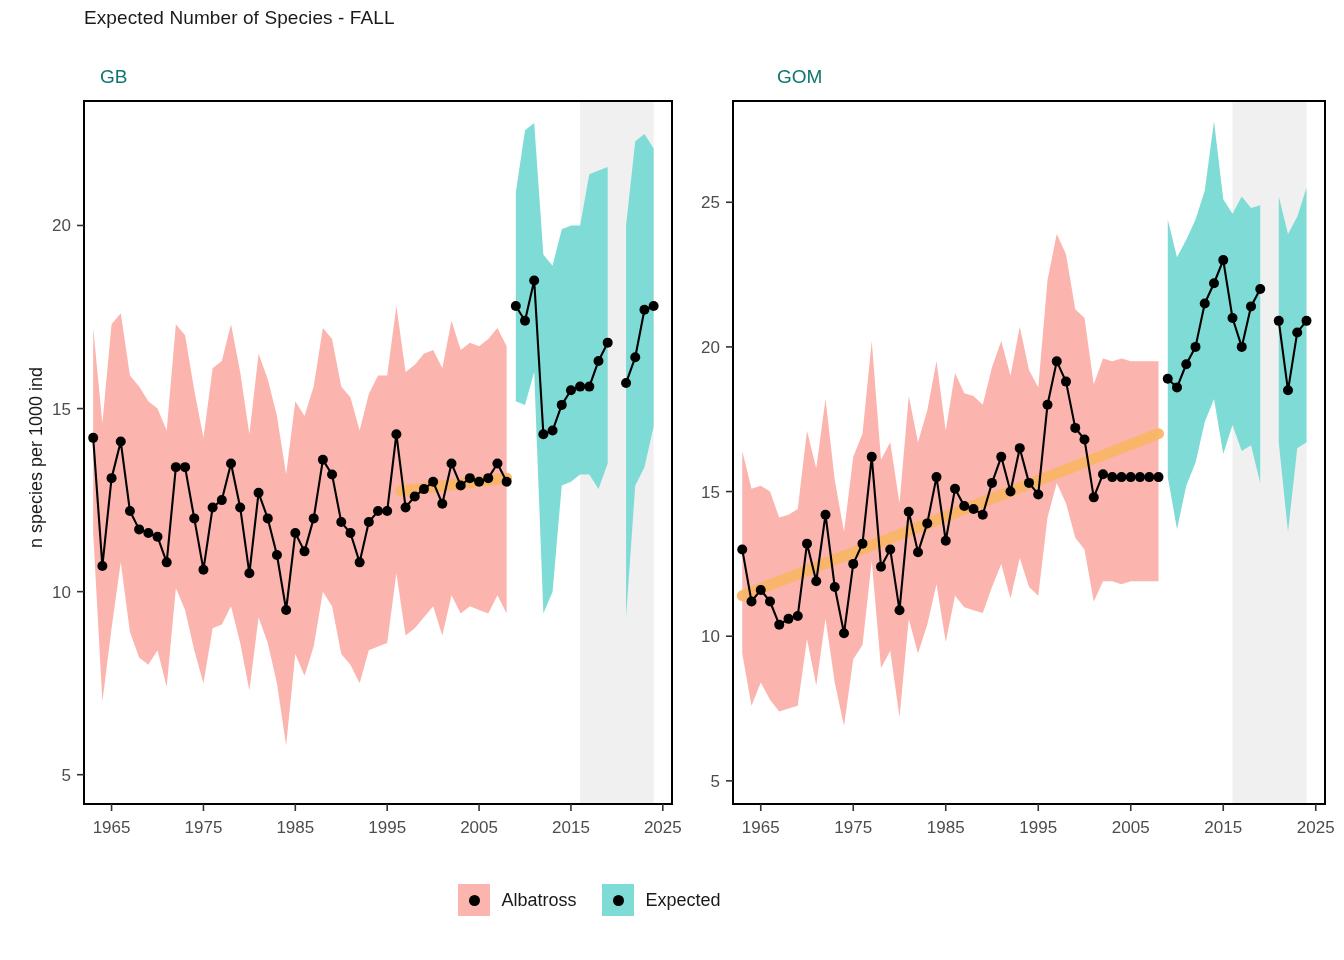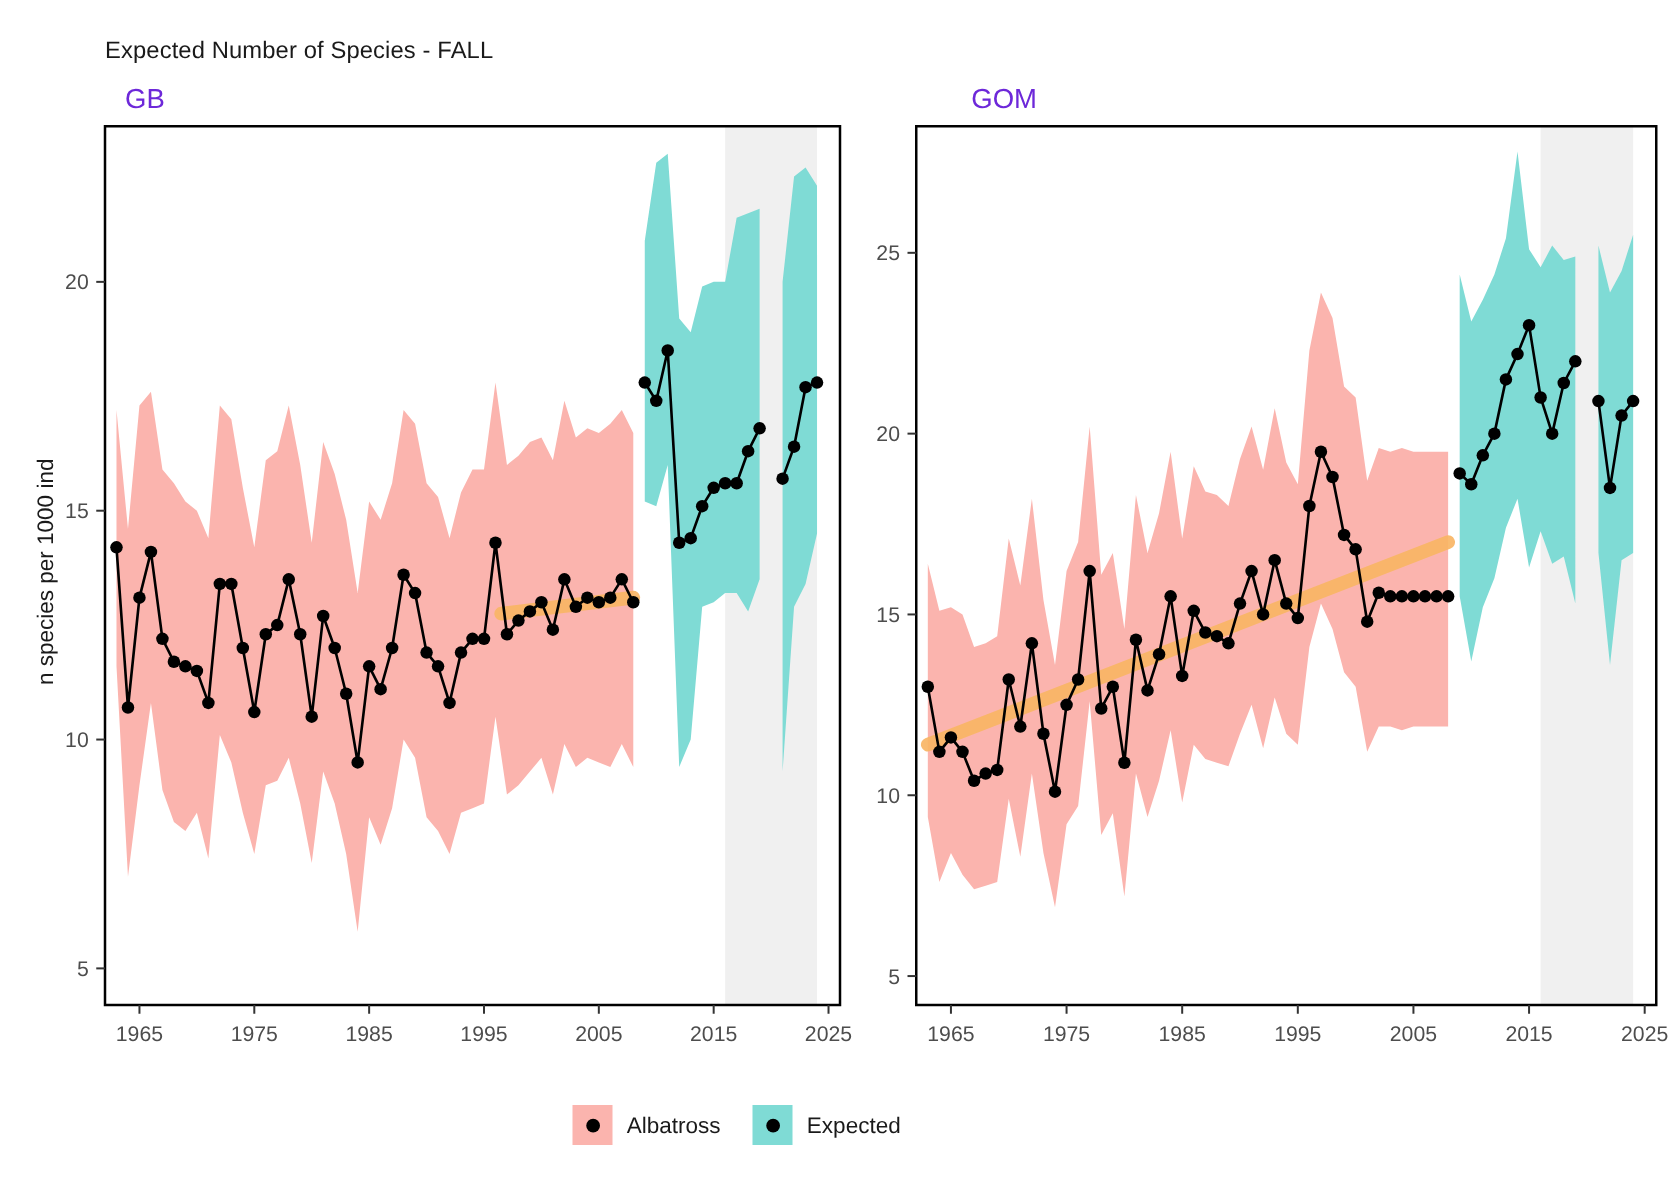--- a/index.html
+++ b/index.html
@@ -1,19 +1,19 @@
 <!DOCTYPE html>
 <html><head>
 <meta charset="utf-8">
 <style>
   html,body{margin:0;padding:0;background:#ffffff;}
   body{width:1344px;height:960px;font-family:"Liberation Sans",sans-serif;color:#000;overflow:hidden;}
   #root{position:relative;width:1344px;height:960px;}
-  .plot-title{position:absolute;left:84px;top:30px;font-size:19px;color:#1a1a1a;letter-spacing:.1px;}
-  .strip{position:absolute;font-size:22px;color:#6d28d9;}
+  .plot-title{position:absolute;left:84px;top:7px;font-size:19px;color:#1a1a1a;letter-spacing:.1px;}
+  .strip{position:absolute;font-size:19px;color:#0f766e;}
   .axis-title-y{position:absolute;font-size:18px;color:#1a1a1a;transform-origin:0 0;transform:rotate(-90deg);white-space:nowrap;}
   svg{display:block;}
   .tick-label{font-family:"Liberation Sans",sans-serif;font-size:17px;fill:#4d4d4d;}
   .legend{position:absolute;left:0;top:884px;width:1179px;display:flex;justify-content:center;align-items:center;gap:26px;}
   .legend-item{display:flex;align-items:center;gap:11px;}
   .legend-key{width:32px;height:32px;display:flex;align-items:center;justify-content:center;}
   .legend-key .dot{width:11px;height:11px;border-radius:50%;background:#000;}
   .legend-label{font-size:18px;color:#1a1a1a;}
 </style>
 </head>

